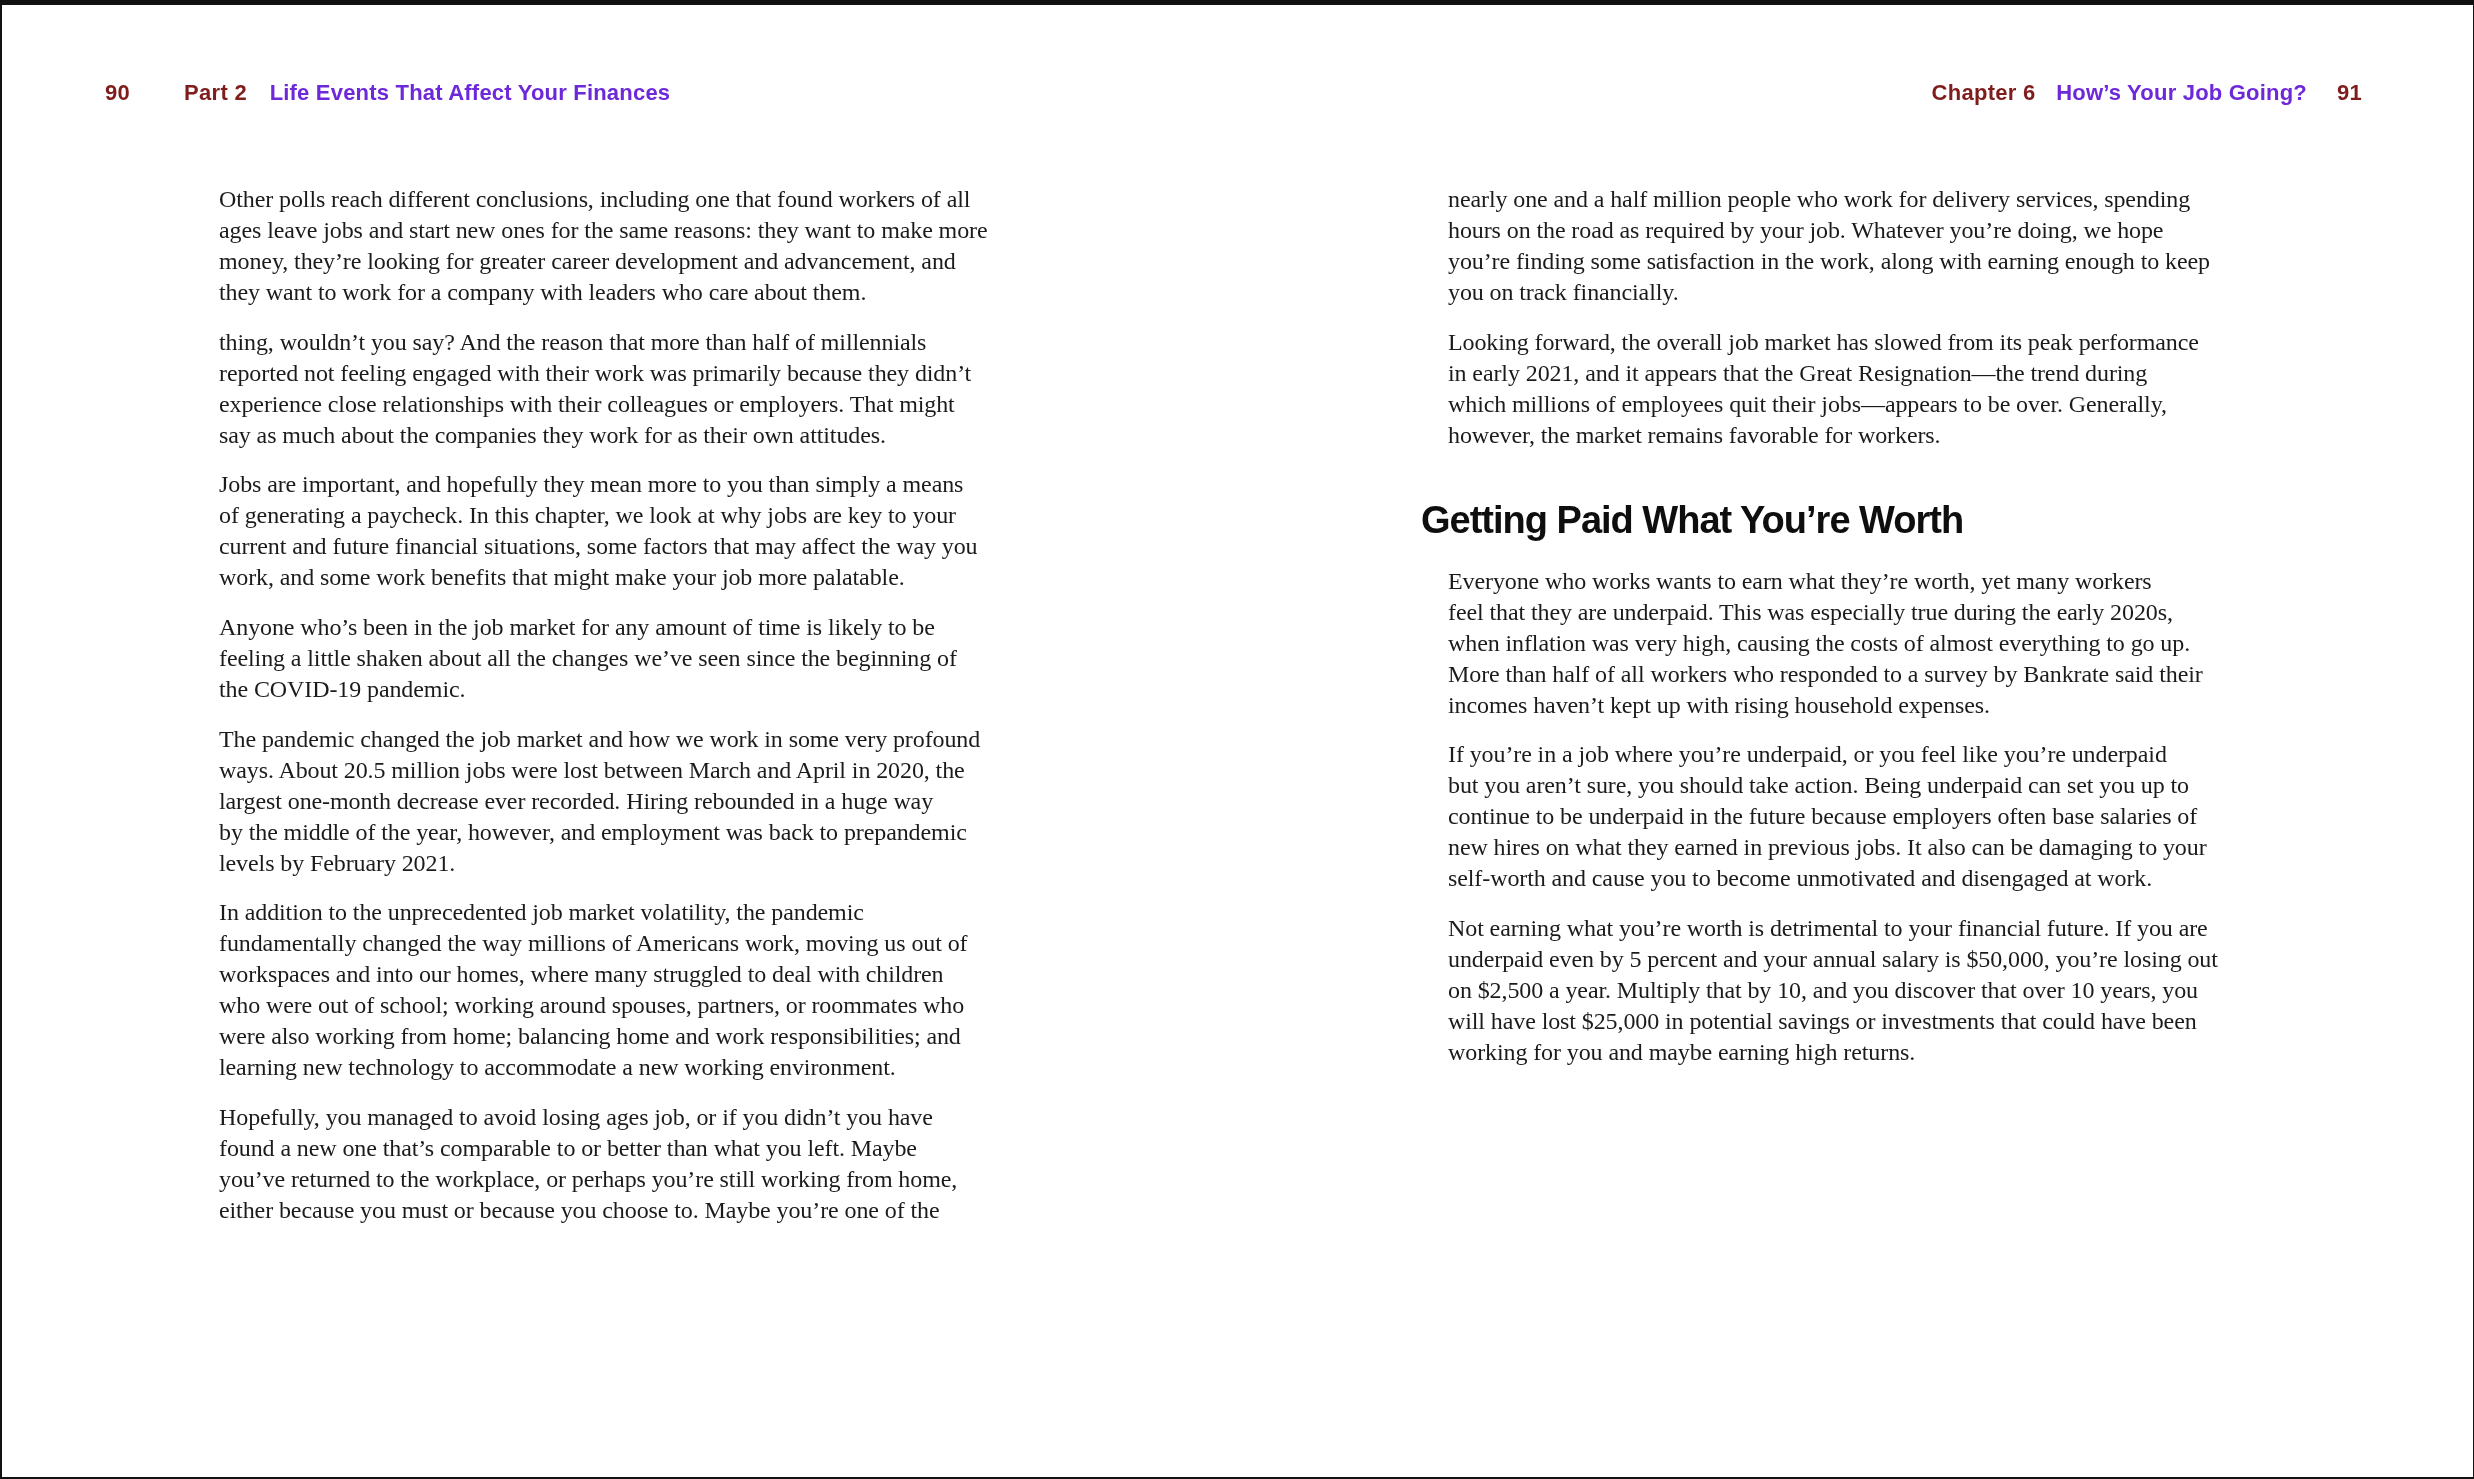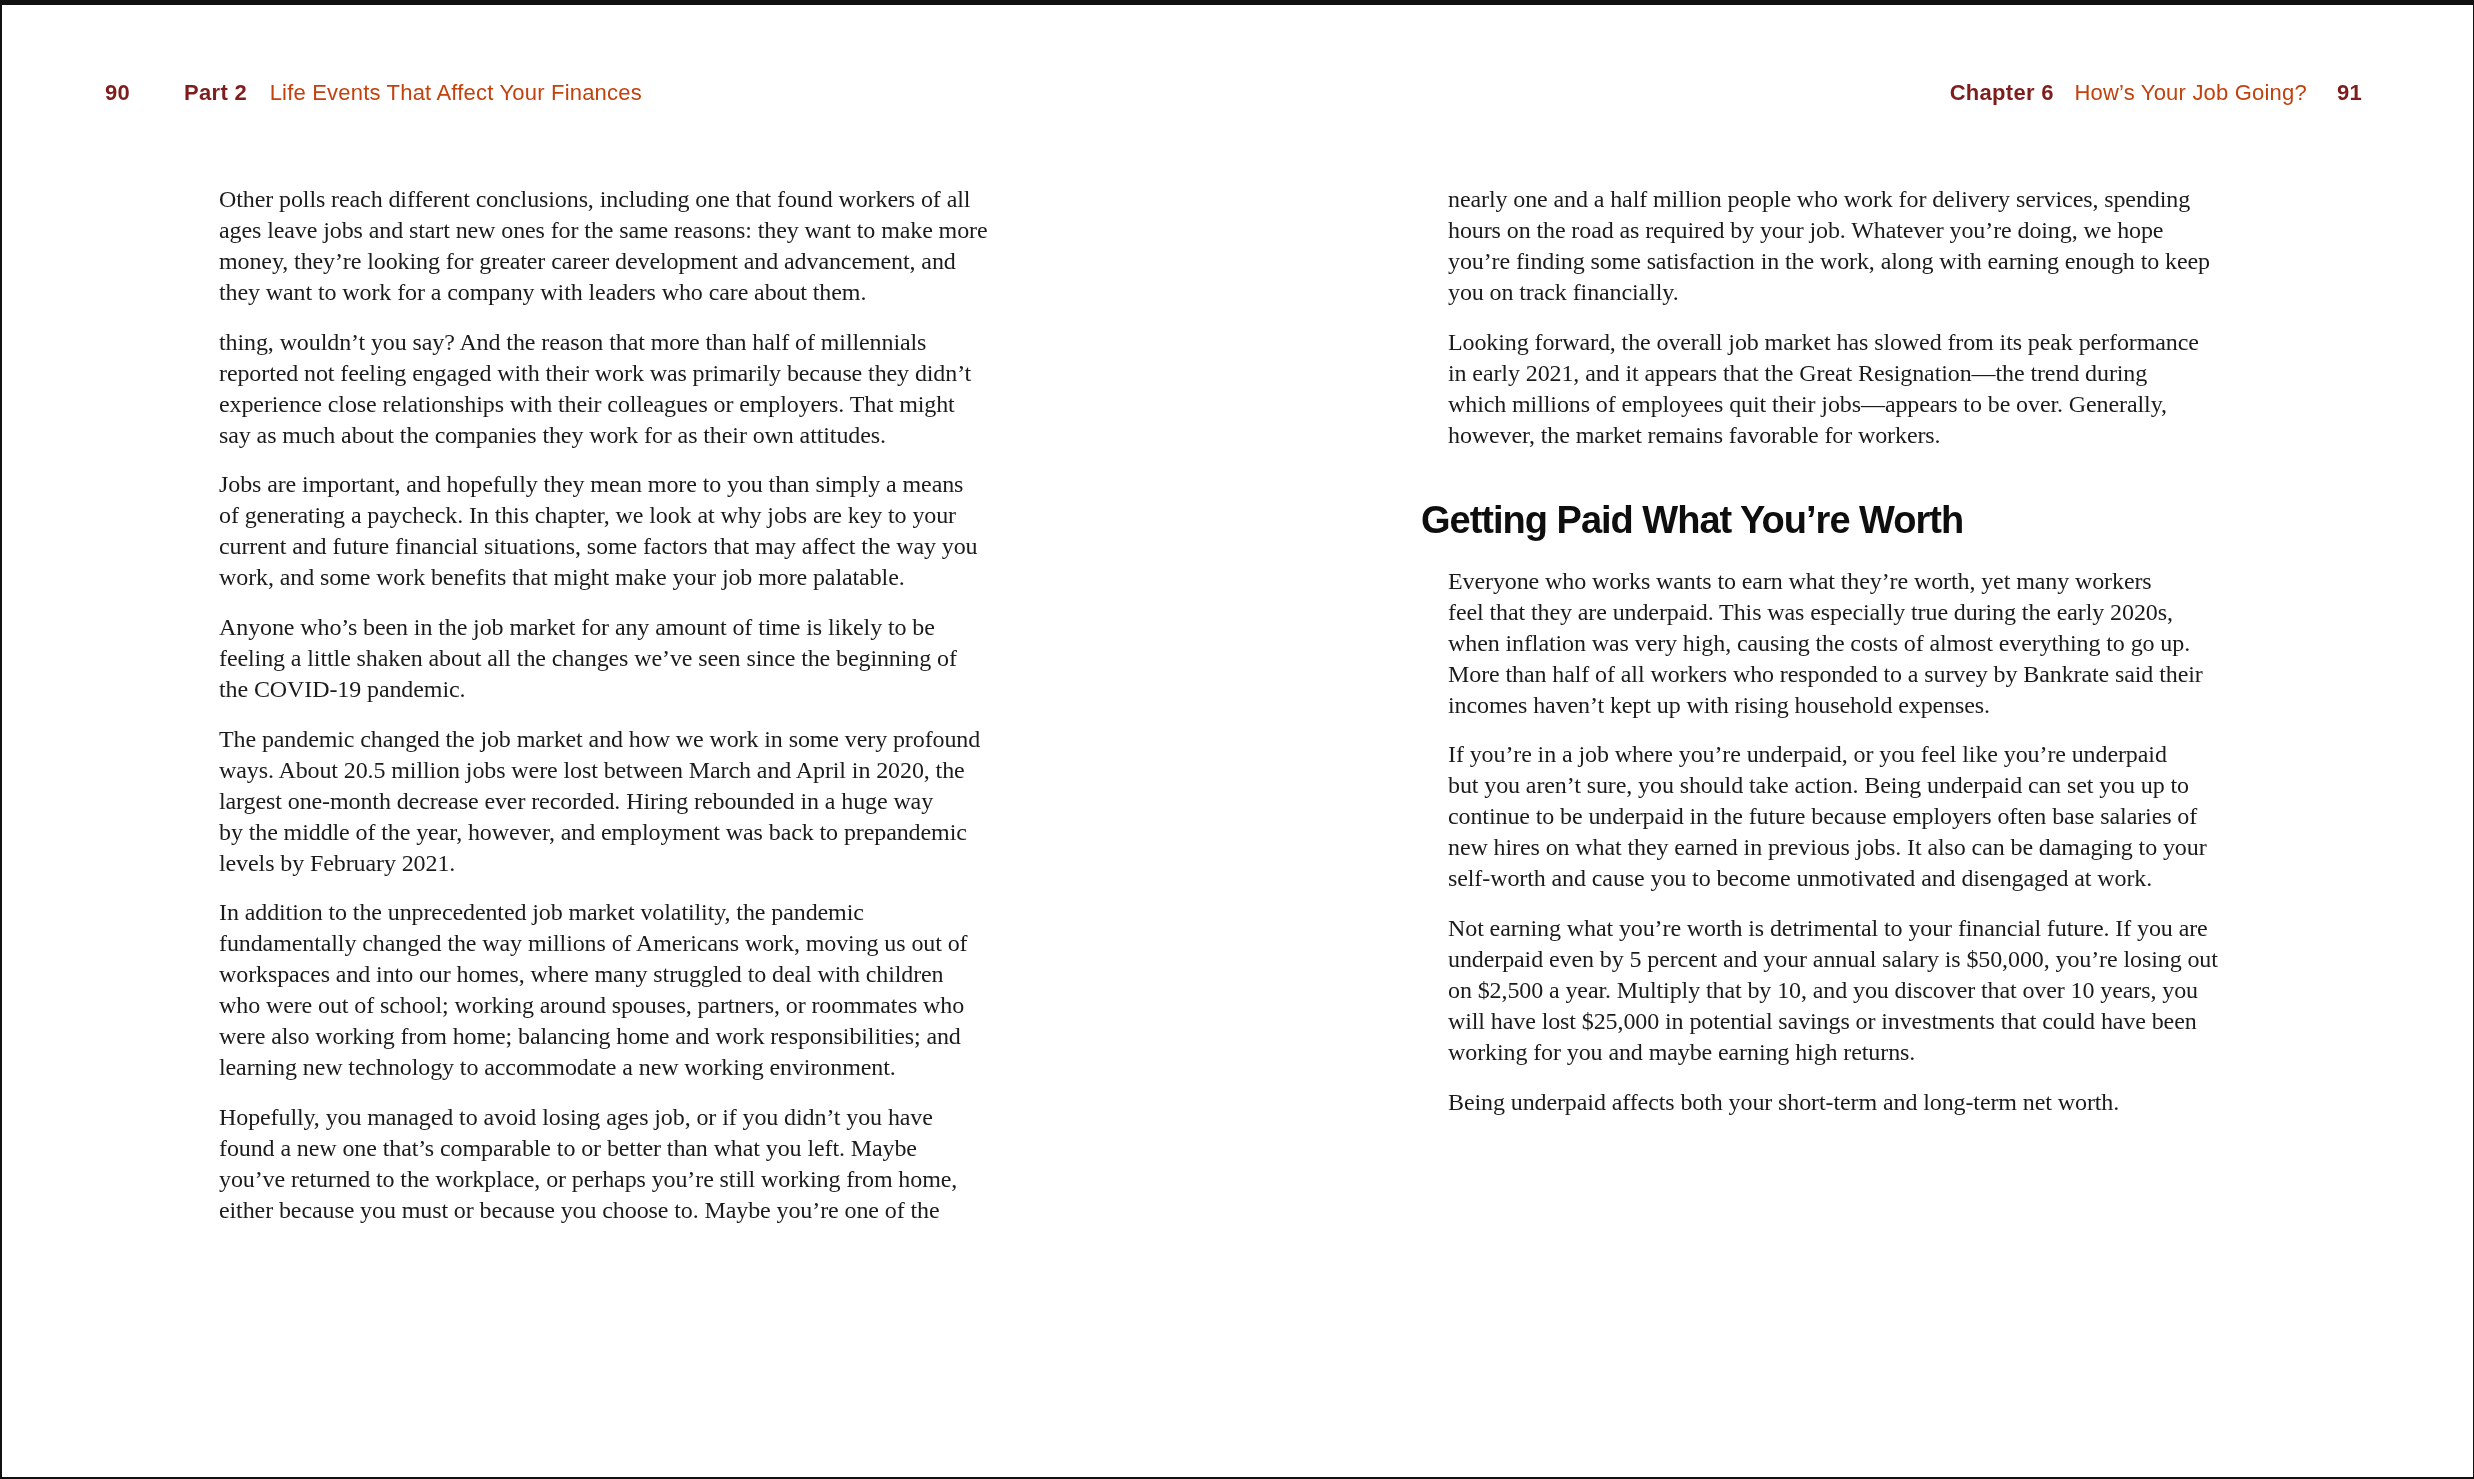--- a/index.html
+++ b/index.html
@@ -44,22 +44,22 @@
     line-height: 26px;
   }
   .page.left  .page-header { left: 103px; }
   .page.right .page-header { right: 111px; }
   .folio, .part-label {
     font-weight: bold;
     color: #7f1d1d;
     letter-spacing: 0.3px;
   }
   .header-title {
-    font-weight: normal;
-    color: #c2410c;
+    font-weight: bold;
+    color: #6d28d9;
     letter-spacing: 0.2px;
   }
   .page.left  .part-label   { margin-left: 54px; }
   .page.left  .header-title { margin-left: 22.6px; }
   .page.right .header-title { margin-left: 20.6px; }
   .page.right .folio        { margin-left: 30px; }
 
   
   .body {
     position: absolute;
@@ -157,18 +157,17 @@
       <p>If you’re in a job where you’re underpaid, or you feel like you’re underpaid
 but you aren’t sure, you should take action. Being underpaid can set you up to
 continue to be underpaid in the future because employers often base salaries of
 new hires on what they earned in previous jobs. It also can be damaging to your
 self-worth and cause you to become unmotivated and disengaged at work.</p>
       <p>Not earning what you’re worth is detrimental to your financial future. If you are
 underpaid even by 5 percent and your annual salary is $50,000, you’re losing out
 on $2,500 a year. Multiply that by 10, and you discover that over 10 years, you
 will have lost $25,000 in potential savings or investments that could have been
 working for you and maybe earning high returns.</p>
-      <p>Being underpaid affects both your short-term and long-term net worth.</p>
     </div>
   </section>
 
 </div>
 
 
 </body></html>

